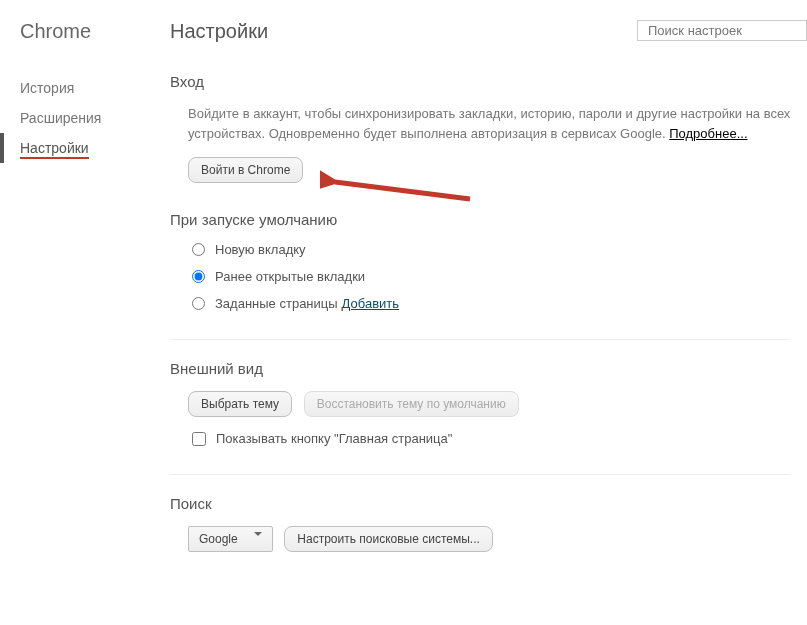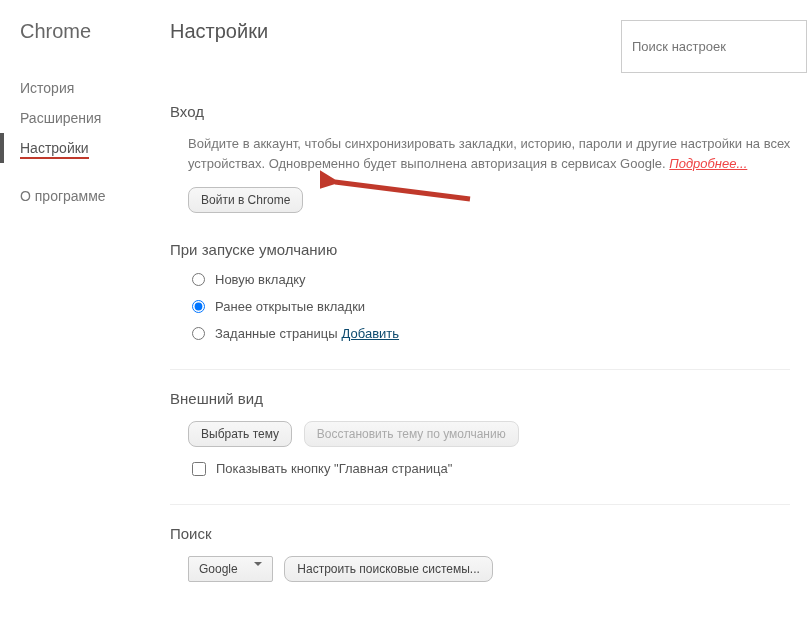--- a/index.html
+++ b/index.html
@@ -58,39 +58,39 @@
       justify-content: space-between;
       margin-bottom: 30px;
     }
     .page-title {
       font-size: 20px;
       color: #555;
       font-weight: 400;
     }
     .search-box {
       border: 1px solid #ccc;
-      padding: 18px 10px;
+      padding: 2px 10px;
       font-size: 13px;
       color: #999;
-      width: 186px;
+      width: 170px;
     }
     .section { margin-bottom: 28px; }
     .section-title {
       font-size: 15px;
       color: #555;
       font-weight: 400;
       margin-bottom: 14px;
     }
     .section-desc {
       color: #777;
       font-size: 13px;
       line-height: 1.5;
       margin: 0 0 14px 18px;
     }
-    .section-desc a { color: #ef4444; text-decoration: underline; cursor: pointer; font-style: italic; }
+    .section-desc a { color: #000000; text-decoration: underline; cursor: pointer; }
     .btn {
       display: inline-block;
       background: linear-gradient(#f7f7f7, #ededed);
       border: 1px solid #bfbfbf;
       border-radius: 8px;
       padding: 5px 12px;
       font-size: 12px;
       color: #444;
       cursor: pointer;
       margin-left: 18px;
@@ -139,21 +139,20 @@
 </head>
 <body>
 
 <div class="container">
   <div class="sidebar">
     <div class="sidebar-title">Chrome</div>
     <div class="sidebar-item"><span class="label">История</span></div>
     <div class="sidebar-item"><span class="label">Расширения</span></div>
     <div class="sidebar-item active"><span class="label">Настройки</span></div>
     <div style="height:18px"></div>
-    <div class="sidebar-item"><span class="label">О программе</span></div>
   </div>
 
   <div class="main">
     <div class="page-header">
       <div class="page-title">Настройки</div>
       <input class="search-box" type="text" placeholder="Поиск настроек" style="">
     </div>
 
     <div class="section">
       <div class="section-title">Вход</div>

